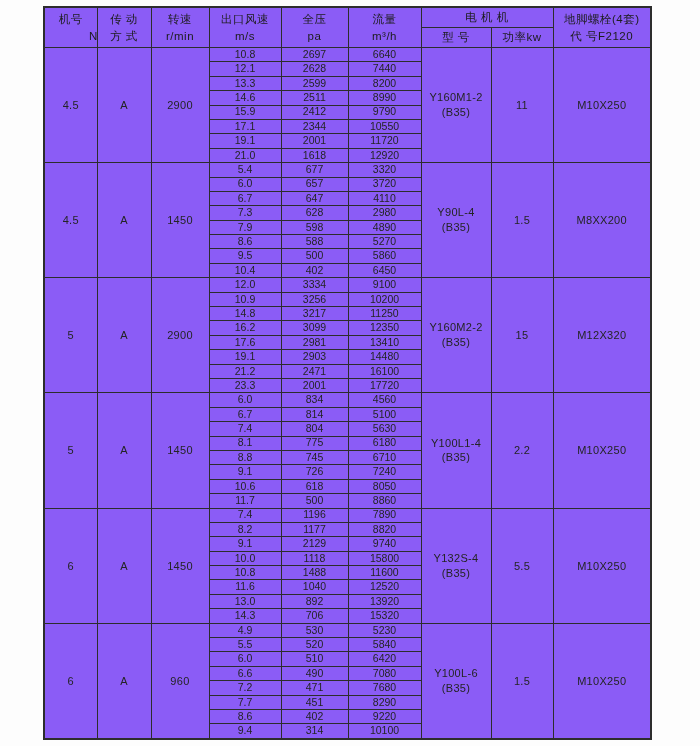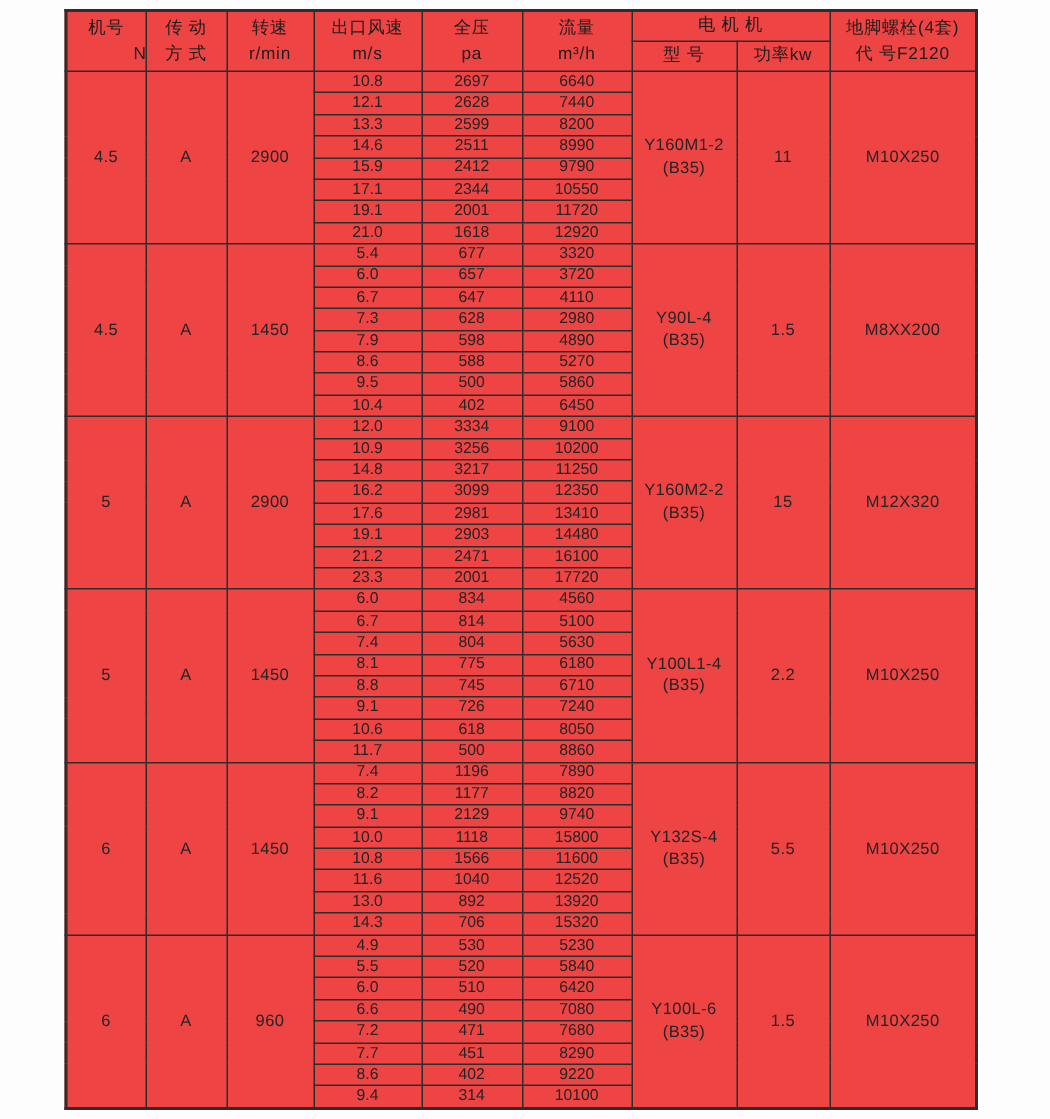--- a/index.html
+++ b/index.html
@@ -16,21 +16,21 @@
     color: #222;
   }
   table.spec {
     position: absolute;
     left: 43px;
     top: 6px;
     width: 607px;
     border-collapse: collapse;
     table-layout: fixed;
     border: 2px solid #2d2d2d;
-    background: #ef4444;
+    background: #8b5cf6;
   }
   table.spec th, table.spec td {
     border: 1px solid #2d2d2d;
     text-align: center;
     vertical-align: middle;
     padding: 0;
     overflow: hidden;
     white-space: nowrap;
   }
   thead th {
@@ -329,21 +329,21 @@
           <td>2129</td>
           <td>9740</td>
         </tr>
         <tr>
           <td>10.0</td>
           <td>1118</td>
           <td>15800</td>
         </tr>
         <tr>
           <td>10.8</td>
-          <td>1566</td>
+          <td>1488</td>
           <td>11600</td>
         </tr>
         <tr>
           <td>11.6</td>
           <td>1040</td>
           <td>12520</td>
         </tr>
         <tr>
           <td>13.0</td>
           <td>892</td>

